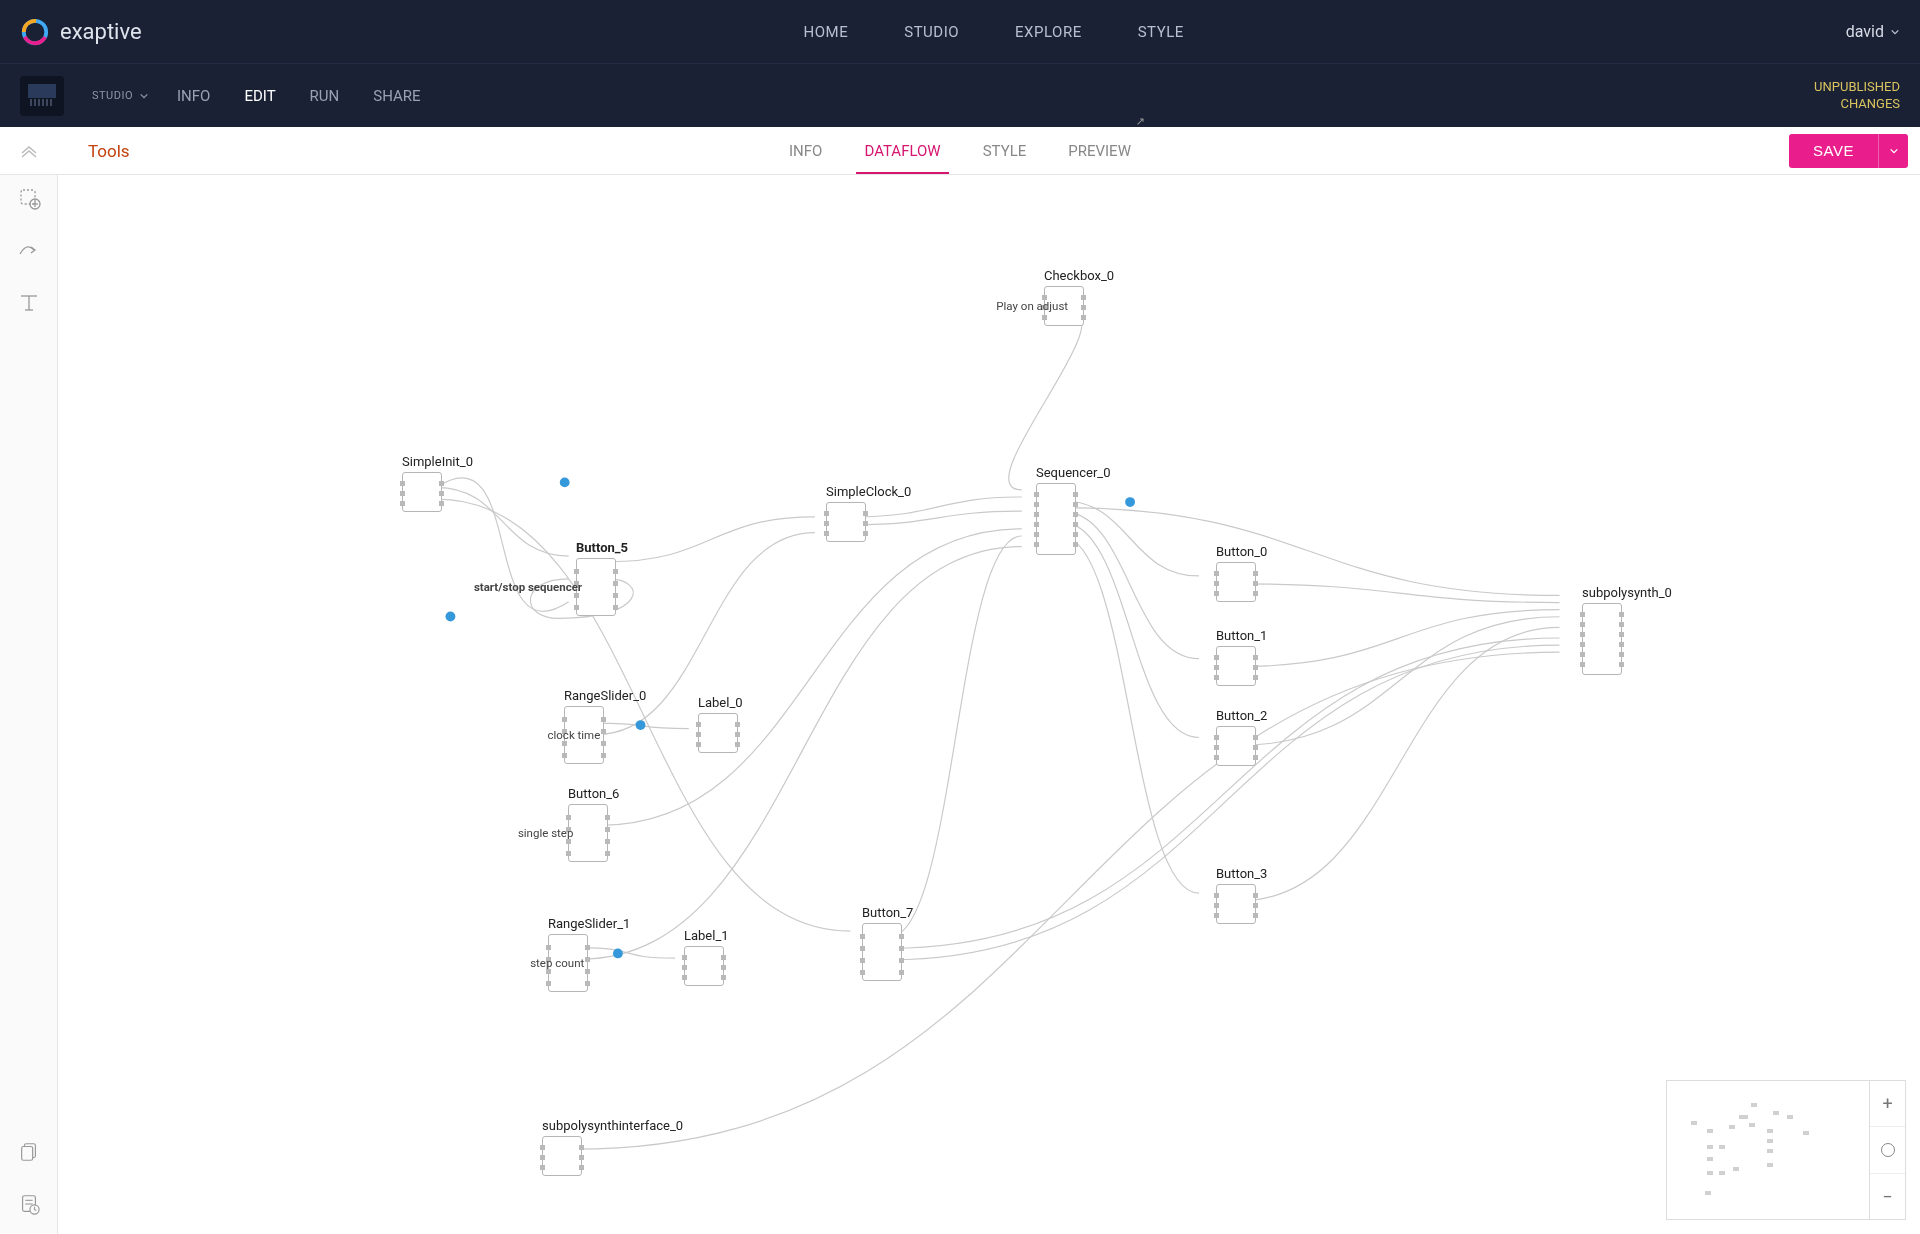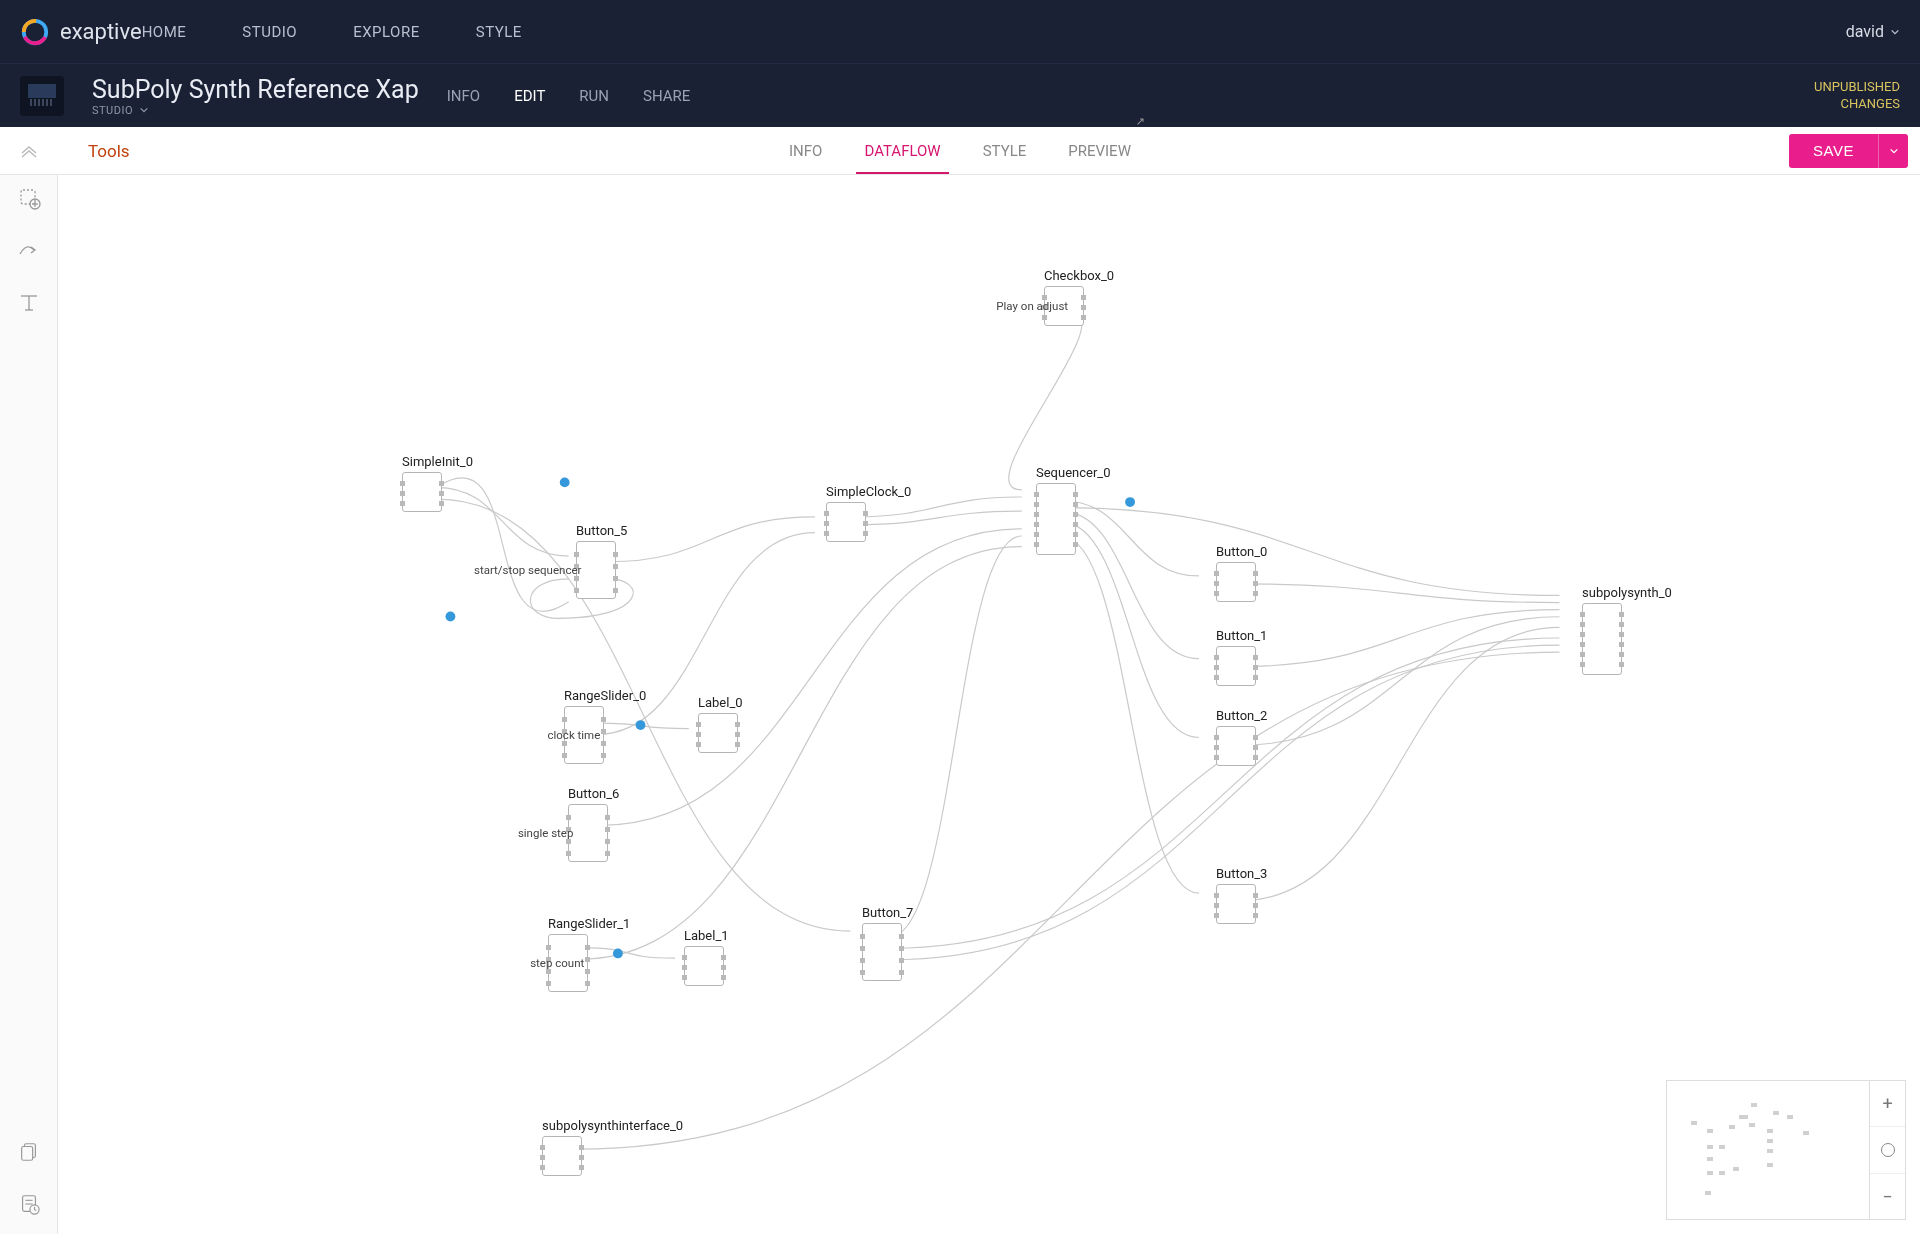--- a/index.html
+++ b/index.html
@@ -2,21 +2,21 @@
 <html><head>
 <meta charset="utf-8">
 <style>
 * { margin: 0; padding: 0; box-sizing: border-box; }
 body { font-family: -apple-system, BlinkMacSystemFont, "Segoe UI", Roboto, sans-serif; background: #fff; color: #333; overflow: hidden; width: 1920px; height: 1234px; }
 
 
 .topnav { background: #1a2135; height: 63px; display: flex; align-items: center; padding: 0 20px; color: #dfe3ec; }
 .brand { display: flex; align-items: center; gap: 10px; font-size: 22px; font-weight: 400; }
 .brand-logo { width: 30px; height: 30px; }
-.nav-center { flex: 1; display: flex; gap: 56px; justify-content: flex-start; font-size: 15px; letter-spacing: 0.5px; }
+.nav-center { flex: 1; display: flex; gap: 56px; justify-content: center; font-size: 15px; letter-spacing: 0.5px; }
 .nav-center a { color: #b8bfce; text-decoration: none; cursor: pointer; }
 .nav-right { display: flex; align-items: center; gap: 6px; font-size: 16px; color: #d7dbe5; cursor: pointer; }
 
 
 .appbar { background: #1a2135; height: 64px; display: flex; align-items: center; padding: 0 20px; gap: 28px; color: #b8bfce; border-top: 1px solid #242c45; }
 .app-iconbox { width: 44px; height: 40px; background: #0f1422; border-radius: 4px; display:flex; align-items:center; justify-content:center; }
 .app-iconbox-svg { width: 28px; height: 24px; }
 .app-title { display: flex; flex-direction: column; }
 .app-title-main { font-size: 25px; color: #e9ecf3; font-weight: 400; }
 .app-title-sub { font-size: 11px; color: #8d95aa; letter-spacing: 0.5px; display:flex; align-items:center; gap:6px; cursor:pointer; }
@@ -110,21 +110,20 @@
           <line x1="3" y1="15" x2="3" y2="22"></line>
           <line x1="7" y1="15" x2="7" y2="22"></line>
           <line x1="11" y1="15" x2="11" y2="22"></line>
           <line x1="15" y1="15" x2="15" y2="22"></line>
           <line x1="19" y1="15" x2="19" y2="22"></line>
           <line x1="23" y1="15" x2="23" y2="22"></line>
         </g>
       </svg>
   </div>
   <div class="app-title">
-    <span class="app-title-main">SubPoly Synth Reference Xap</span>
     <span class="app-title-sub">
       <span>STUDIO</span>
       <svg class="chev" viewBox="0 0 12 12">
           <path d="M2 4 L6 8 L10 4" fill="none" stroke="#8d95aa" stroke-width="1.5"></path>
         </svg>
     </span>
   </div>
   <div class="appbar-tabs">
     <a>INFO</a>
     <a class="active">EDIT</a>
@@ -260,21 +259,21 @@
           <div class="node-label">SimpleInit_0</div>
           <div class="node-box ">
             <div class="port-l p1"></div>
             <div class="port-r p1"></div>
             <div class="port-l p2"></div>
             <div class="port-r p2"></div>
             <div class="port-l p3"></div>
             <div class="port-r p3"></div>
           </div>
         </div>
-        <div class="node" style="left: 490px; top: 348px;">
+        <div class="node" style="left: 490px; top: 365px; font-weight: bold;">
           <div class="node-label">Button_5</div>
           <div class="node-box h-medium">
             <div class="port-l p1"></div>
             <div class="port-r p1"></div>
             <div class="port-l p2"></div>
             <div class="port-r p2"></div>
             <div class="port-l p3"></div>
             <div class="port-r p3"></div>
             <div class="port-l p4"></div>
             <div class="port-r p4"></div>

